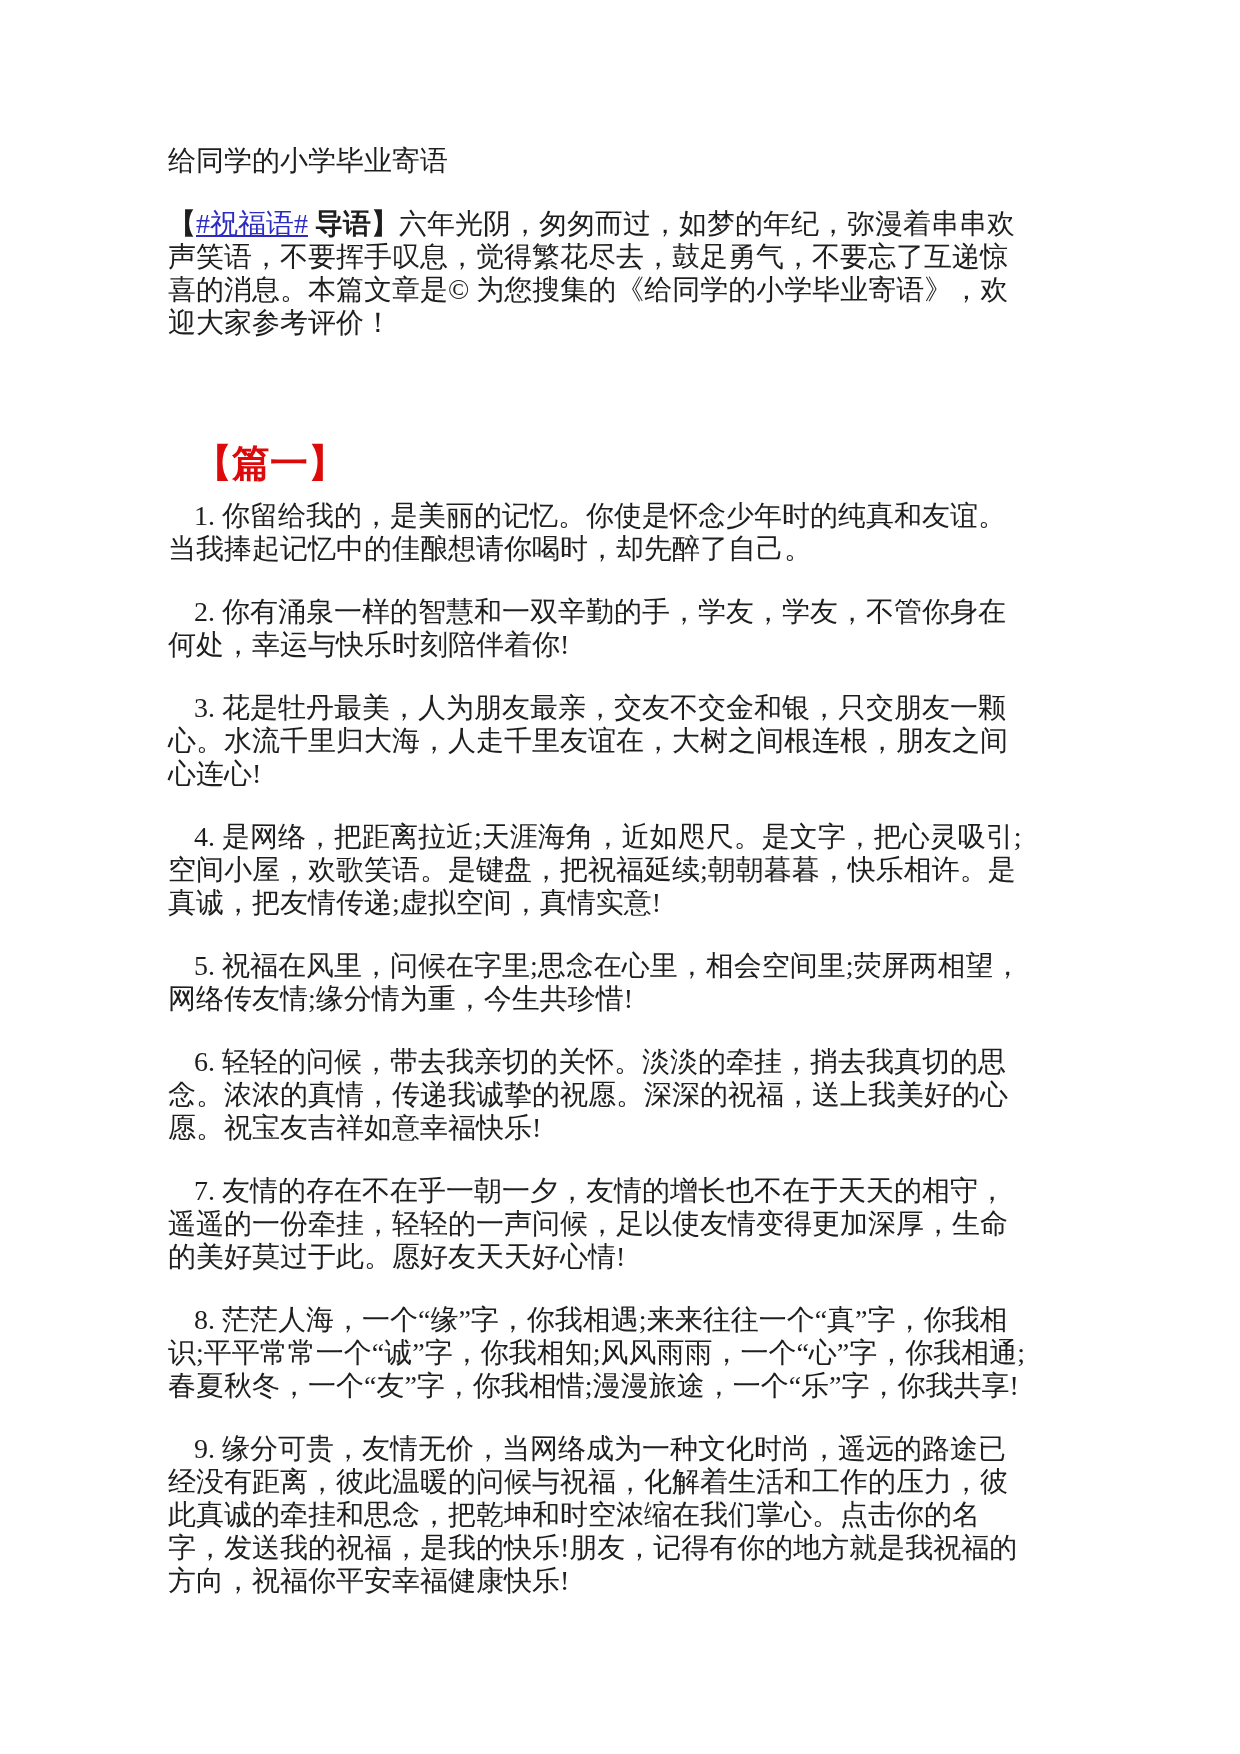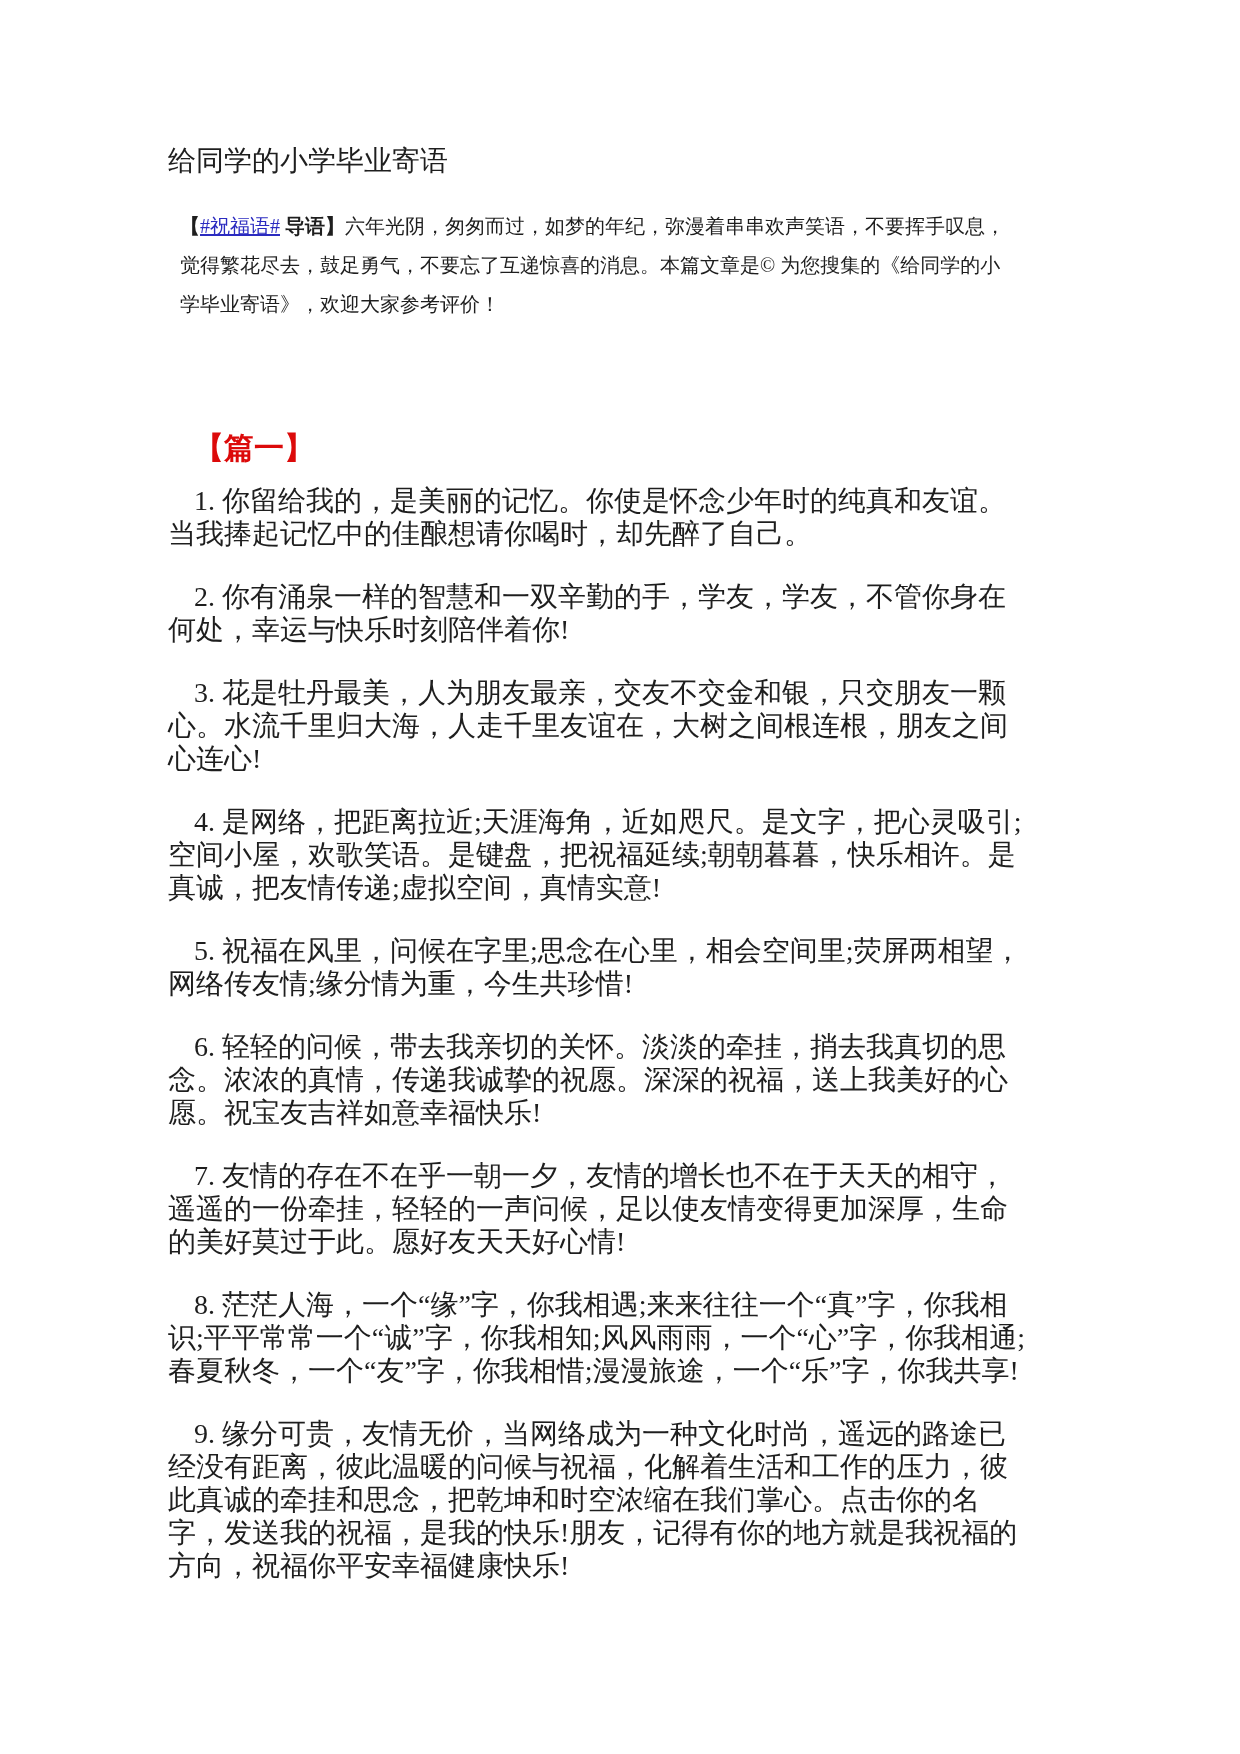--- a/index.html
+++ b/index.html
@@ -20,34 +20,34 @@
     background: var(--page-background, #ffffff);
     padding: 144px 89px 80px 168px;
   }
   .doc-title {
     font-size: 28px;
     line-height: 33px;
     font-weight: 400;
     margin: 0 0 30px 0;
   }
   .intro {
-    font-size: 20px;
-    line-height: 39px;
-    margin: 12px;
+    font-size: 28px;
+    line-height: 33px;
+    margin: 0;
   }
   .intro .b {
     font-weight: 700;
   }
   .tag-link {
     color: var(--link-blue, #2b2bc0);
     text-decoration: underline;
     cursor: pointer;
   }
   .section-heading {
-    font-size: 30px;
+    font-size: 38px;
     line-height: 36px;
     font-weight: 700;
     color: var(--heading-red, #dc0a0a);
     margin: 106px 0 18px 0;
     text-indent: 26px;
   }
   .item {
     font-size: 28px;
     line-height: 33px;
     margin: 0 0 30px 0;

